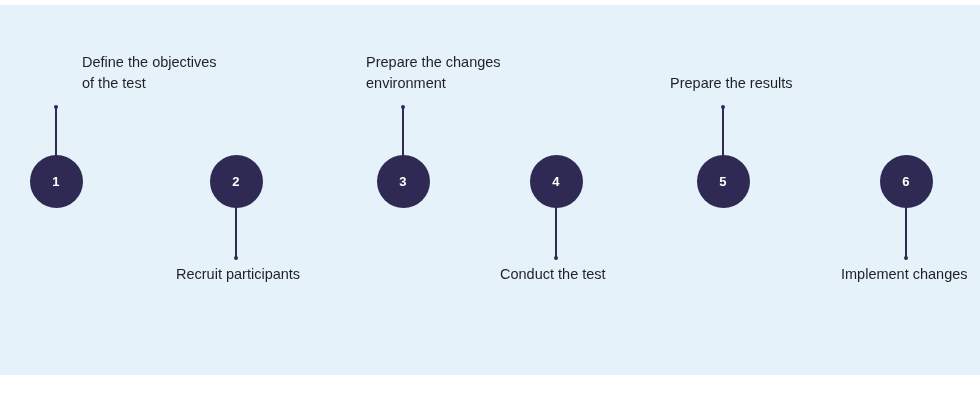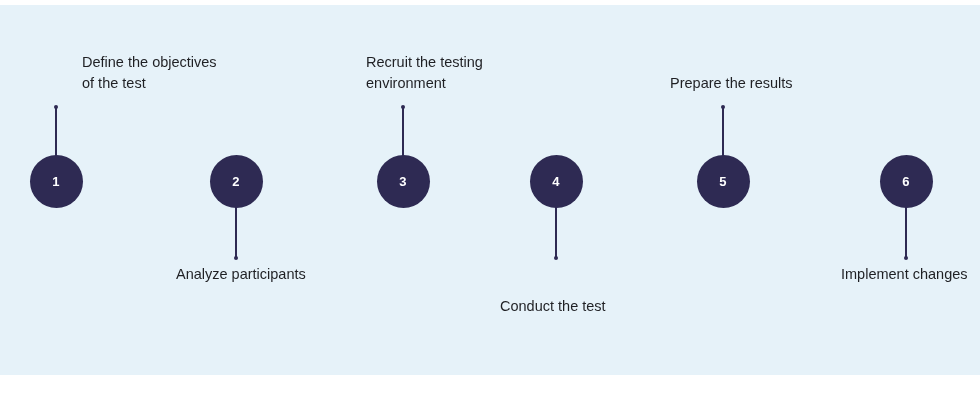--- a/index.html
+++ b/index.html
@@ -115,38 +115,38 @@
         </div>
         <div class="label above" style="left: -19px; width: 170px; margin-left: 45px;">Define the objectives
 of the test</div>
       </div>
       <div class="step" style="left: 236px;">
         <div class="stem down"></div>
         <div class="enddot down"></div>
         <div class="node">
           <span class="node-number">2</span>
         </div>
-        <div class="label below" style="left: -60px; width: 180px;">Analyze participants</div>
+        <div class="label below" style="left: -60px; width: 180px;">Recruit participants</div>
       </div>
       <div class="step" style="left: 403px;">
         <div class="stem up"></div>
         <div class="enddot up"></div>
         <div class="node">
           <span class="node-number">3</span>
         </div>
-        <div class="label above" style="left: -37px; width: 170px;">Recruit the testing
+        <div class="label above" style="left: -37px; width: 170px;">Prepare the changes
 environment</div>
       </div>
       <div class="step" style="left: 556px;">
         <div class="stem down"></div>
         <div class="enddot down"></div>
         <div class="node">
           <span class="node-number">4</span>
         </div>
-        <div class="label below" style="left: -56px; width: 160px; margin-top: 32px;">Conduct the test</div>
+        <div class="label below" style="left: -56px; width: 160px;">Conduct the test</div>
       </div>
       <div class="step" style="left: 723px;">
         <div class="stem up"></div>
         <div class="enddot up"></div>
         <div class="node">
           <span class="node-number">5</span>
         </div>
         <div class="label above" style="left: -53px; width: 170px;">Prepare the results</div>
       </div>
       <div class="step" style="left: 906px;">

